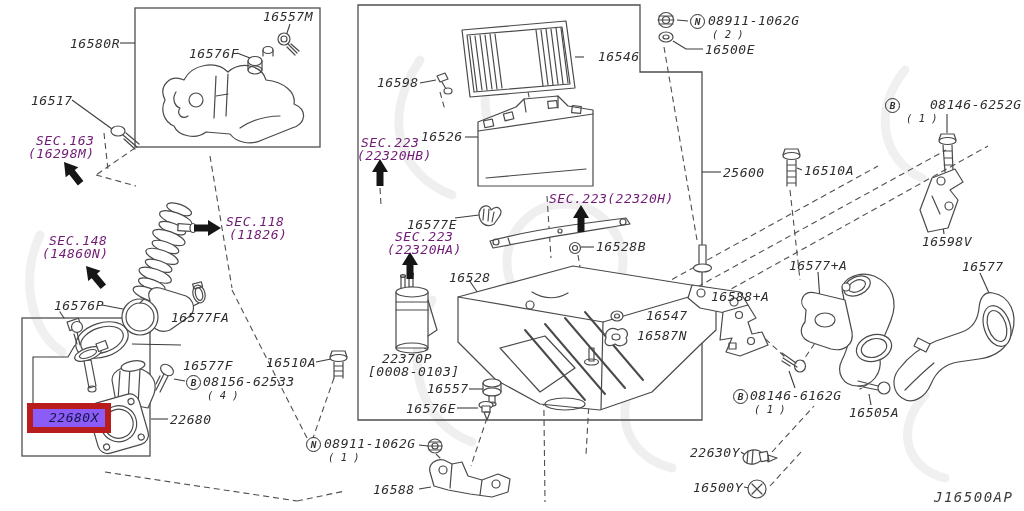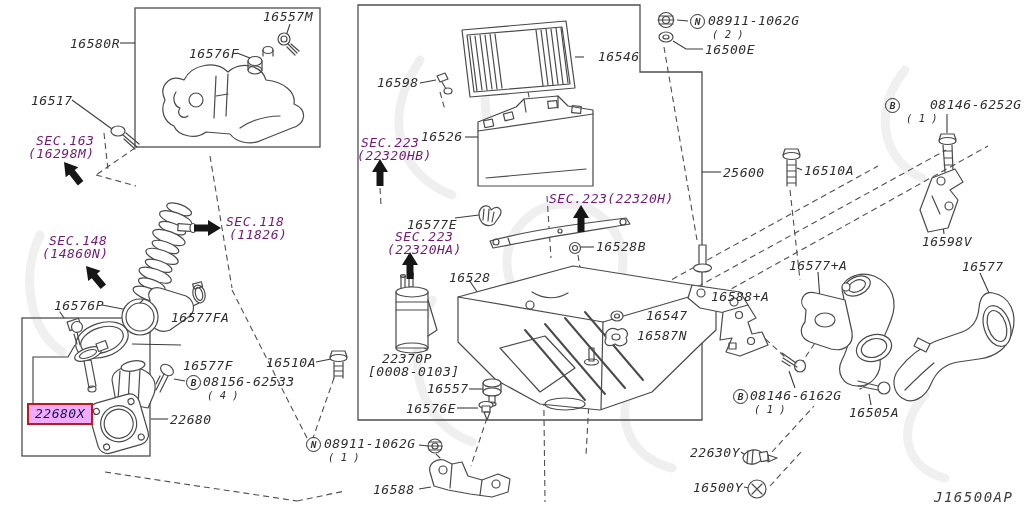--- a/index.html
+++ b/index.html
@@ -9,22 +9,22 @@
   #label-layer{position:absolute;left:0;top:0;width:1024px;height:372px;font-style:italic;}
   .lbl{position:absolute;font-size:13px;line-height:13px;color:#2e2e2e;
        letter-spacing:0.5px;white-space:pre;}
   .lbl.sec{color:#701a75;}
   .lbl.sub{color:#2e2e2e;}
   .lbl.qty{font-size:10.5px;line-height:10.5px;letter-spacing:0;}
   .lbl.code{font-size:14px;letter-spacing:1.5px;color:#3c3c3c;}
   .lbl.circle{width:13px;height:13px;border:1.4px solid #2e2e2e;border-radius:50%;
        font-size:9.5px;font-weight:bold;display:flex;align-items:center;justify-content:center;
        letter-spacing:0;line-height:1;}
-  .lbl.highlight{background:#f0abfc;border:2px solid #b91c1c;color:#14144a;
-       padding:2px 6px 3px 6px;}
+  .lbl.highlight{background:#8b5cf6;border:6px solid #b91c1c;color:#14144a;
+       padding:2px 6px 3px 16px;}
 </style>
 </head>
 <body>
 
 <div class="stage">
 <svg width="1024" height="511" viewBox="0 0 1024 511">
 
   <g stroke="#e6e6e6" stroke-width="9" fill="none" opacity="0.6" stroke-linecap="round">
     <path d="M420,60 C380,120 400,175 452,195"></path>
     <path d="M505,35 C472,90 482,145 522,165"></path>

